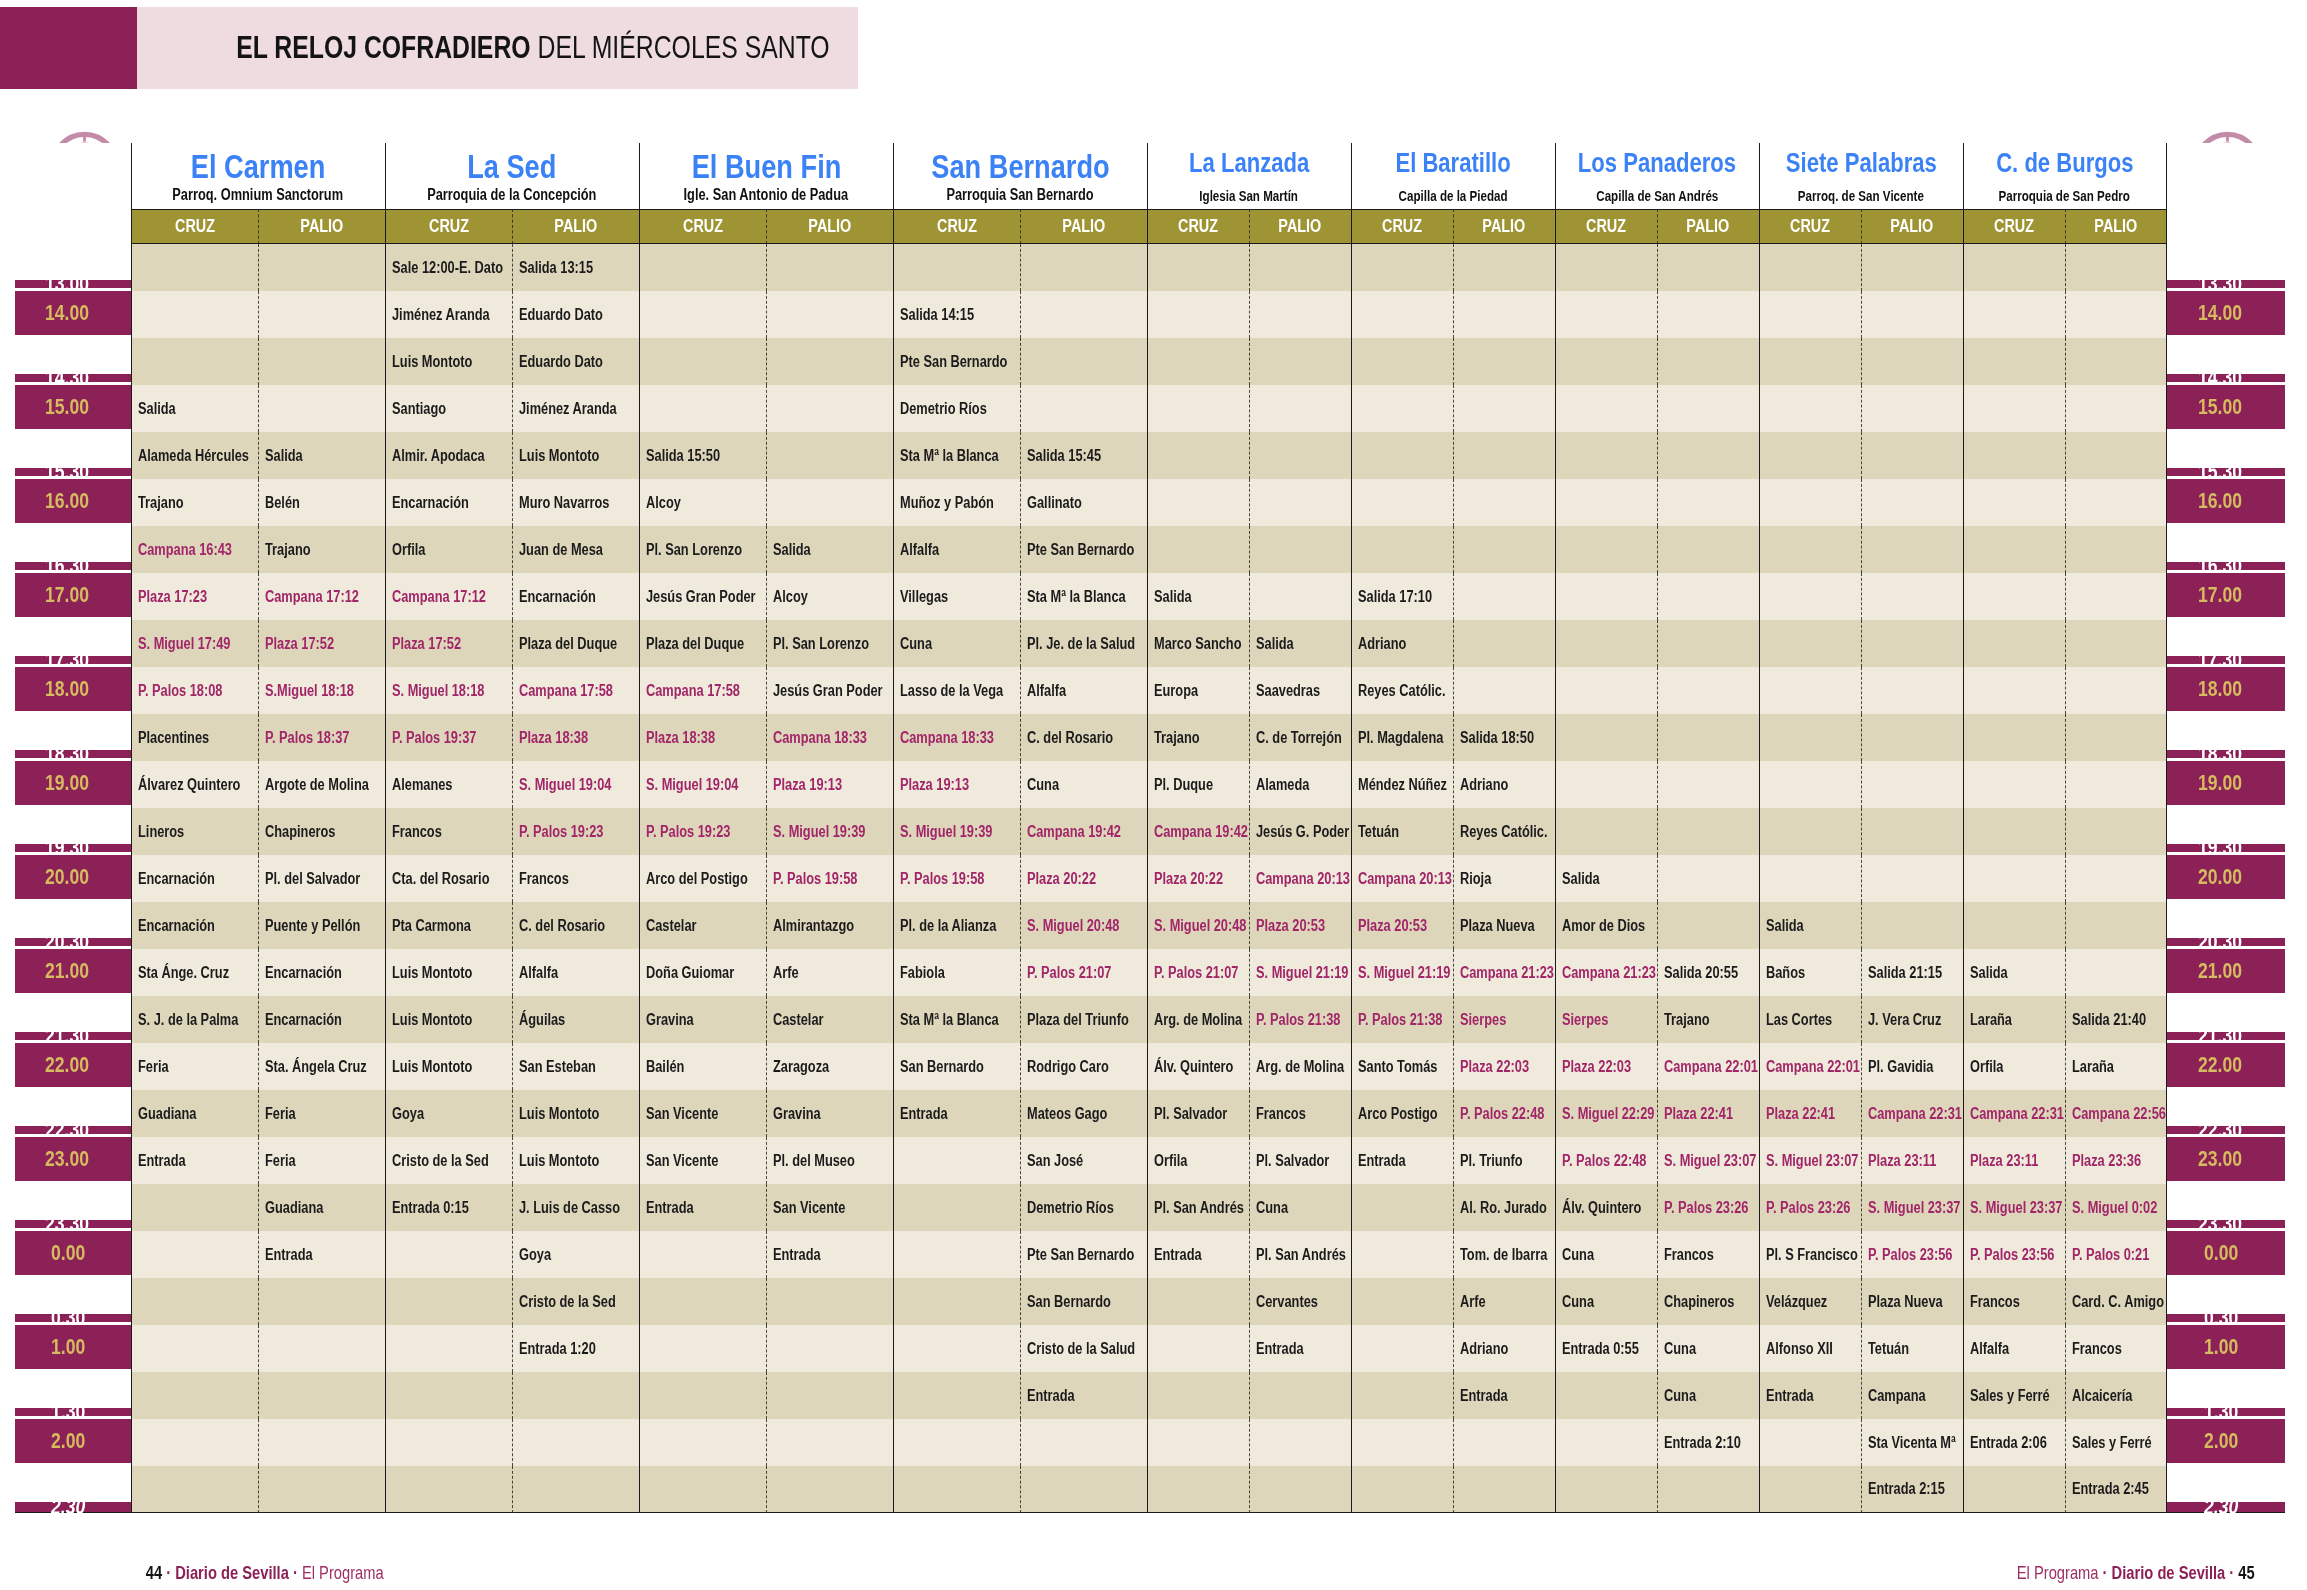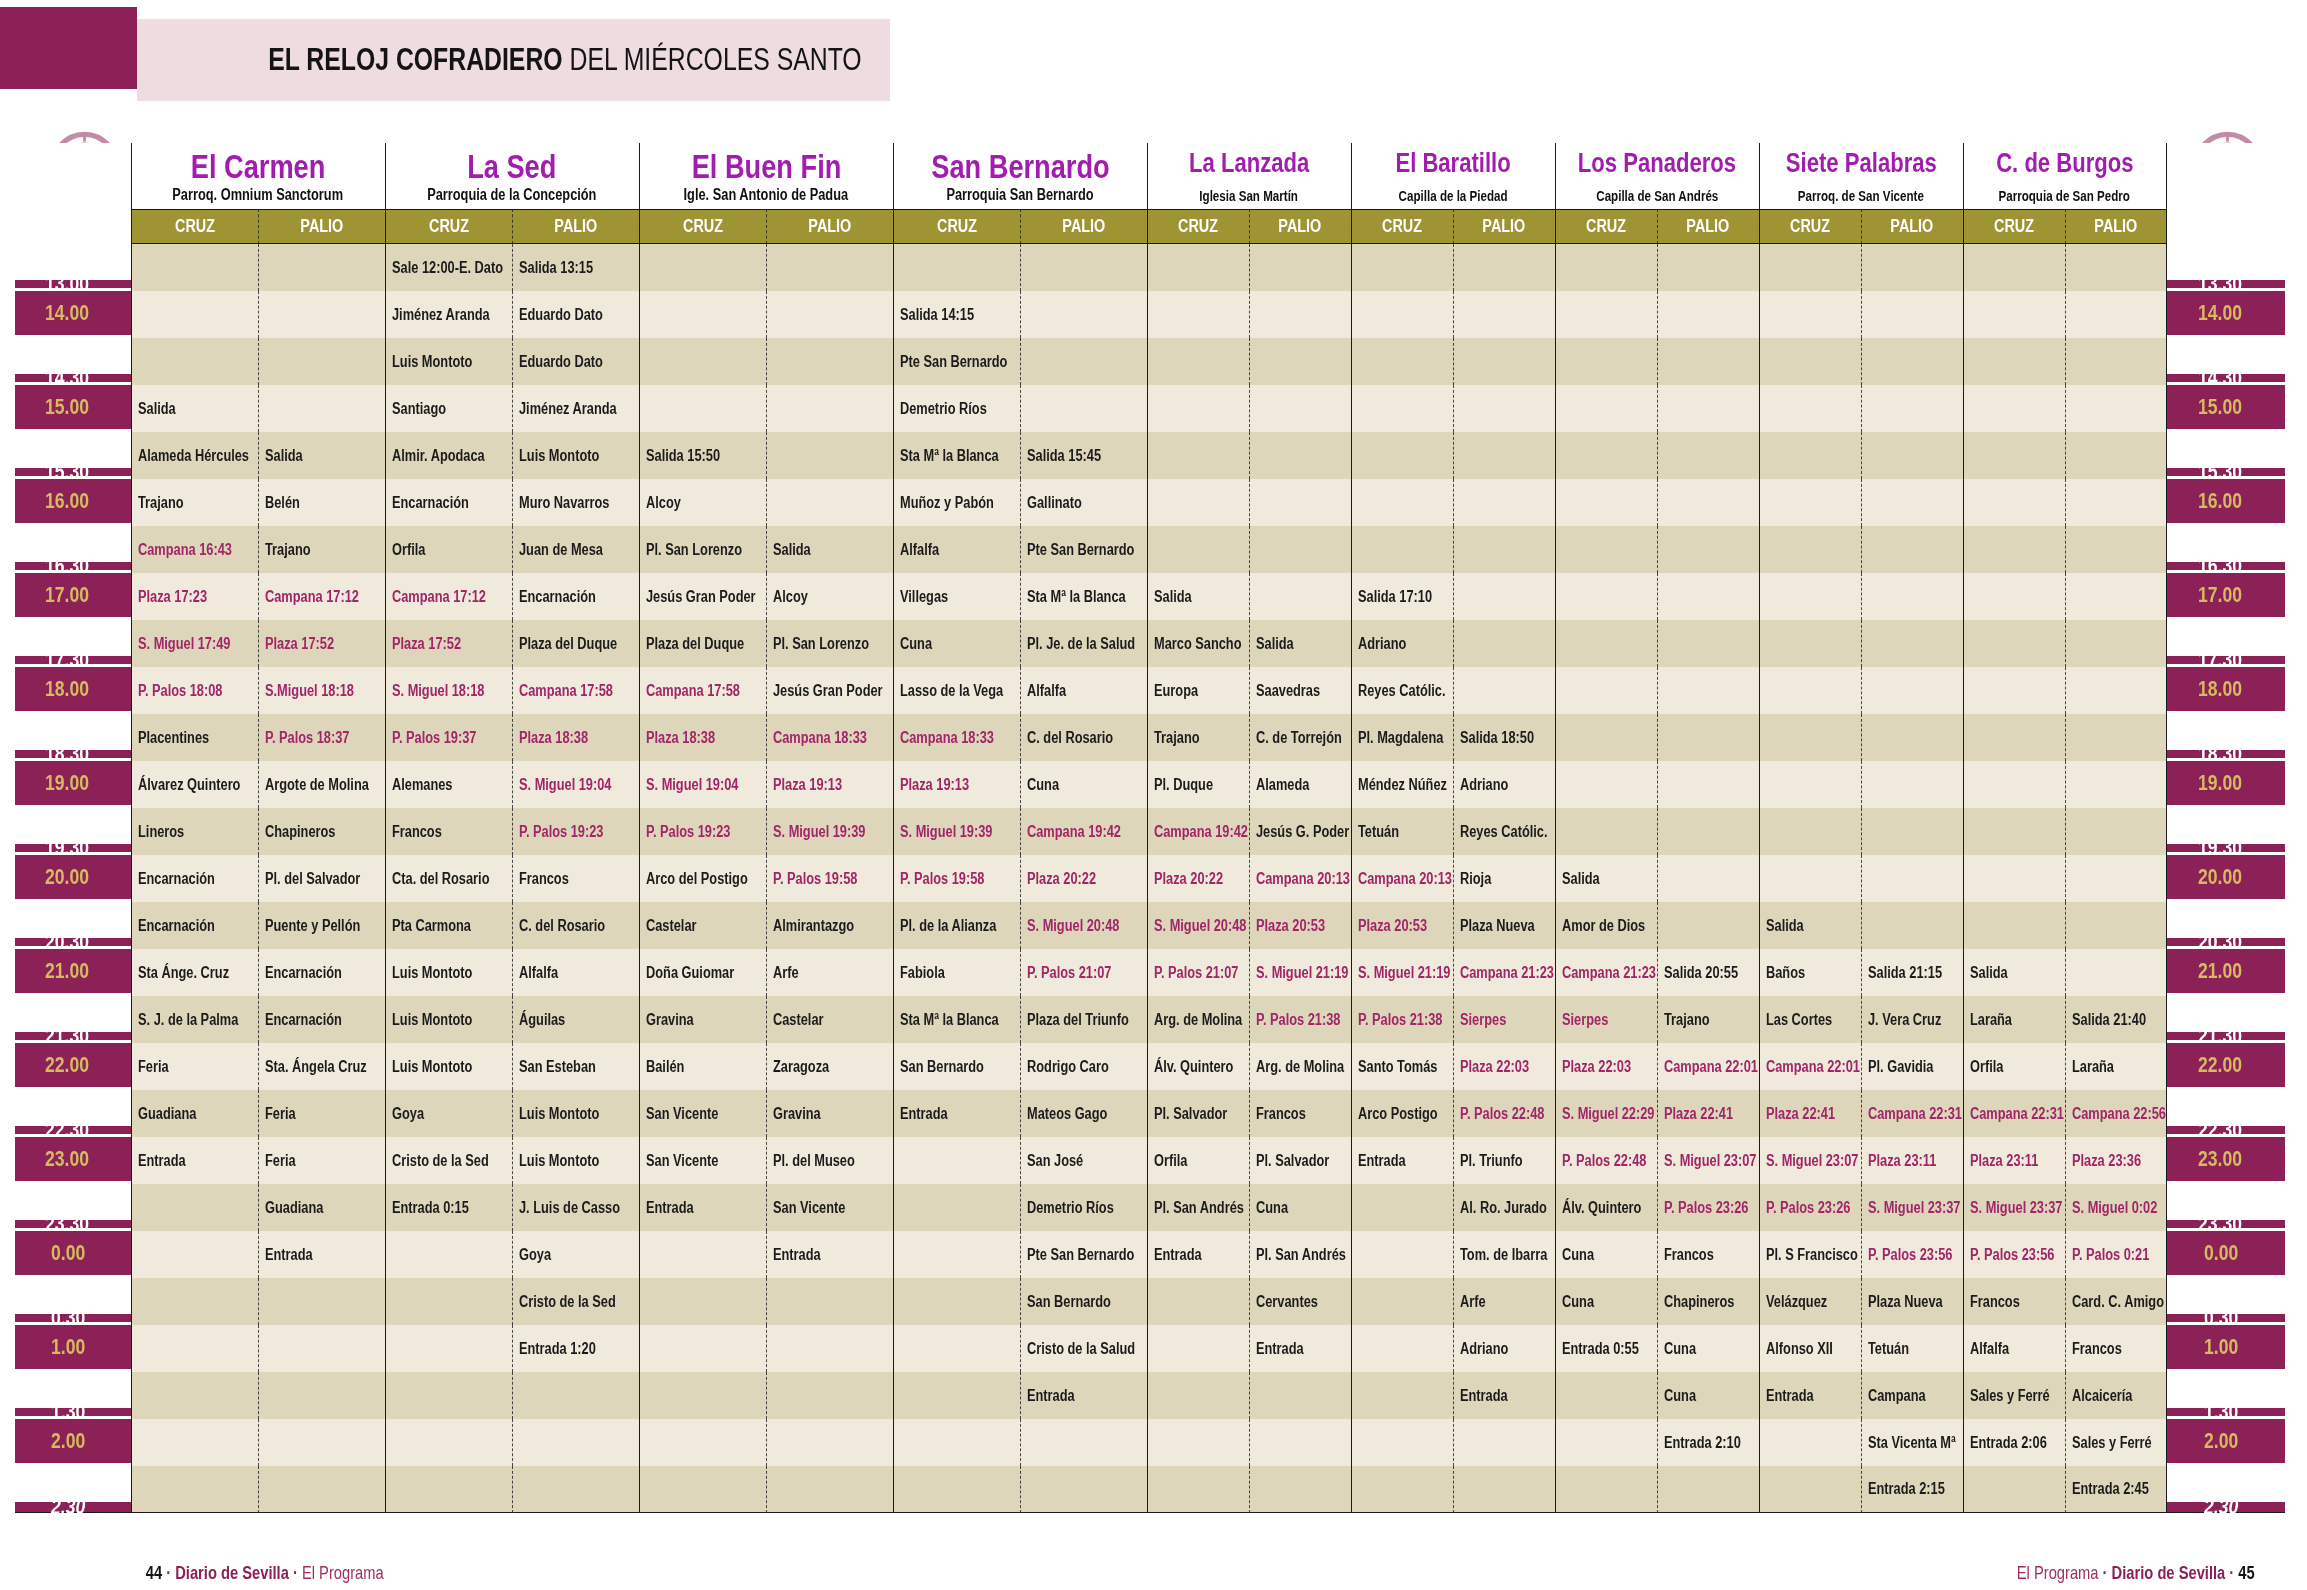--- a/index.html
+++ b/index.html
@@ -4,38 +4,38 @@
 <style>
   html,body{margin:0;padding:0;background:#fff;}
   .page{position:relative;width:2307px;height:1590px;background:#ffffff;overflow:hidden;
         font-family:"Liberation Sans", sans-serif;}
   .cx{display:inline-block;transform:scaleX(.8);transform-origin:0 50%;white-space:nowrap;}
   .ctr .cx{transform-origin:50% 50%;}
 
   
   .titleband{position:absolute;left:0;top:7.3px;height:82px;width:858px;}
   .titleblock{position:absolute;left:0;top:0;width:137px;height:82px;background:#8b2156;}
-  .titlepink{position:absolute;left:137px;top:12px;width:721px;height:82px;background:#efdce0;
-             display:flex;align-items:center;padding-left:32px;}
+  .titlepink{position:absolute;left:137px;top:0;width:721px;height:82px;background:#efdce0;
+             display:flex;align-items:center;}
   .titletext{padding-left:25px;font-size:31px;color:#141414;letter-spacing:0;}
   .titletext .tb{font-weight:bold;}
   .titletext .tr{font-weight:normal;}
 
   
   .clock{position:absolute;top:130px;width:77px;height:82px;}
   .clock.left{left:46px;}
   .clock.right{left:2189px;}
 
   
   .grid{position:absolute;left:14.5px;top:143px;display:grid;
         grid-template-columns:116px repeat(8,127px) repeat(10,102px) 118px;
         grid-template-rows:66px 35px repeat(27,47px);}
   .ghead{background:#fff;display:flex;flex-direction:column;align-items:center;justify-content:center;
          gap:4.8px;overflow:hidden;}
-  .gname{color:#a21caf;font-weight:bold;font-size:34px;line-height:1;}
+  .gname{color:#3b82f6;font-weight:bold;font-size:34px;line-height:1;}
   .gname.nw{font-size:27.6px;}
   .gsub{color:#101010;font-weight:bold;font-size:16px;line-height:1;}
   .gsub.nw{font-size:14.5px;margin-top:8px;}
   .olive{background:#9f9433;color:#ffffff;font-weight:bold;font-size:18px;
          display:flex;align-items:center;justify-content:center;
          border-top:1.9px solid #1a1a1a;border-bottom:1.5px solid #1a1a1a;}
   .spacer{background:#fff;}
   .cell{display:flex;align-items:center;padding-left:6.3px;font-weight:bold;font-size:16px;
         color:#1b1b1b;overflow:hidden;}
   .dark{background:#ded6bb;}

